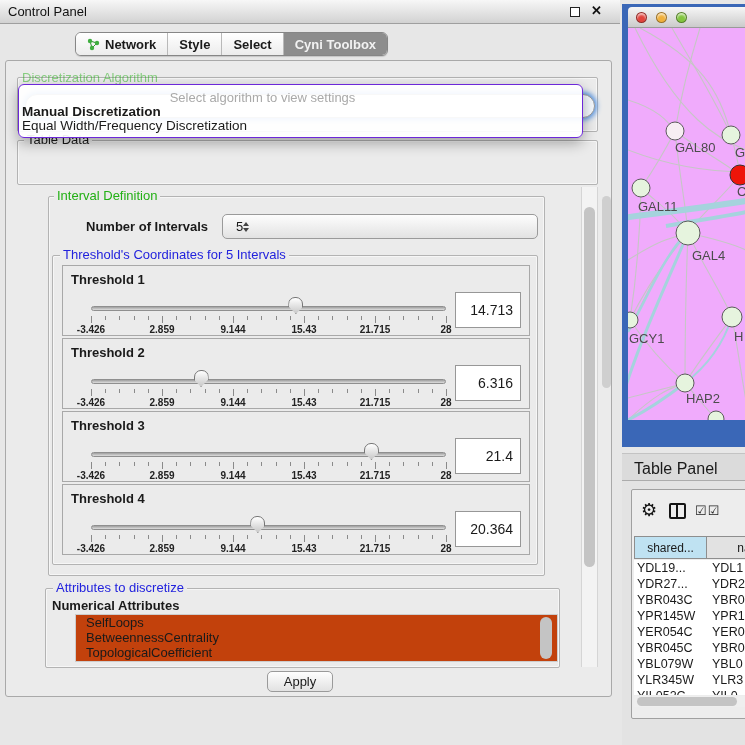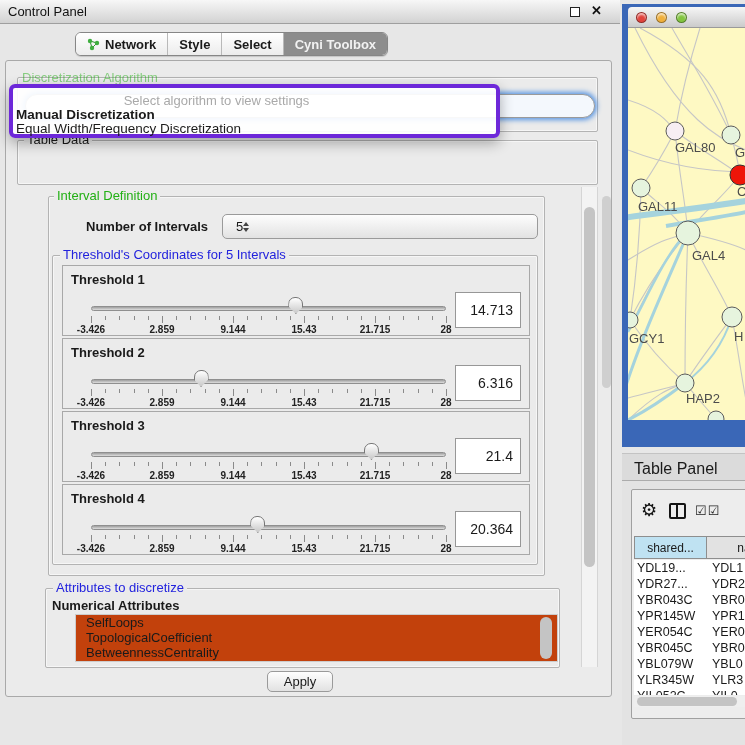--- a/index.html
+++ b/index.html
@@ -25,22 +25,22 @@
   .outer-panel{left:5px;top:60px;width:607px;height:637px;background:#ebebeb;
     border:1px solid #a9a9a9;border-radius:3px}
 
   .fieldset{position:absolute;border:1px solid #b3b3b3;border-radius:2px;
     box-shadow:inset 0 0 0 1px rgba(255,255,255,.55)}
   .legend{position:absolute;background:#ebebeb;padding:0 3px;font-size:13px;line-height:13px;white-space:nowrap}
   .green-t{color:var(--accent-green)}
   .blue-t{color:var(--accent-blue)}
 
   
-  .popup{left:9px;top:84px;width:491px;height:54px;background:rgba(255,255,255,.93);
-    border:4px solid #6d28d9;border-radius:6px;box-shadow:0 5px 14px rgba(0,0,0,.32);z-index:50}
+  .popup{left:18px;top:84px;width:565px;height:54px;background:rgba(255,255,255,.93);
+    border:1px solid #6d28d9;border-radius:6px;box-shadow:0 5px 14px rgba(0,0,0,.32);z-index:50}
   .popup .hint{position:absolute;left:0;top:5px;width:100%;text-align:center;
     transform:translateX(-38px);color:#a9a9a9;font-size:13px}
   .popup .opt{position:absolute;left:3px;font-size:13.5px;white-space:nowrap}
   .ghost-combo{left:25px;top:94px;width:570px;height:24px;border-radius:12px;background:#f4f8fd;
     border:1px solid #9a9a9a;box-shadow:0 0 5px 2px var(--focus-blue);z-index:10}
   .ghost-title{left:22px;top:70px;font-size:13px;color:rgba(34,176,20,.5);z-index:6}
 
   .combo{background:linear-gradient(#fdfdfd,#d8d8d8);border:1px solid #9a9a9a;border-radius:12px;
     font-size:13px;display:flex;align-items:center;padding:0 12px 0 14px}
   .combo .val{flex:1;white-space:nowrap;overflow:hidden}
@@ -74,21 +74,21 @@
 
   .btn{background:linear-gradient(#fefefe,#e2e2e2);border:1px solid #9a9a9a;border-radius:5px;
     font-size:13px;text-align:center;line-height:19px}
 
   
   .net-frame{left:622px;top:4px;width:123px;height:443px;background:var(--frame-blue)}
   .net-titlebar{left:628px;top:7px;width:117px;height:21px;background:linear-gradient(#f6f6f6,#cbcbcb);
     border-bottom:1px solid #9a9a9a;border-top-left-radius:4px}
   .light{position:absolute;top:5px;width:11px;height:11px;border-radius:50%;
     border:1px solid rgba(0,0,0,.35);box-shadow:inset 0 2px 2px rgba(255,255,255,.65)}
-  .net-canvas{left:628px;top:28px;width:117px;height:392px;background:#fef9c3}
+  .net-canvas{left:628px;top:28px;width:117px;height:392px;background:#f0abfc}
 
   .tp-header{left:622px;top:453px;width:123px;height:28px;background:#dbdbdb;
     border-top:1px solid #c3c3c3;border-bottom:1px solid #acacac}
   .tp-header span{position:absolute;left:12px;top:6px;font-size:16px}
   .tp-bg{left:622px;top:481px;width:123px;height:264px;background:#e3e3e3}
   .tp-panel{left:631px;top:489px;width:130px;height:230px;background:#ededed;
     border:1px solid #a0a0a0;border-radius:2px}
   .gear{position:absolute;left:641px;top:499px;font-size:18px;color:#141414}
   .colsic{position:absolute;left:669px;top:503px;width:17px;height:16px;border:2px solid #141414;border-radius:2px}
   .colsic::after{content:"";position:absolute;left:5px;top:0;width:2px;height:12px;background:#141414}
@@ -315,22 +315,22 @@
         <div class="th-thumb" style="left: 187.348px;"></div>
         <div class="th-value">20.364</div>
       </div>
     </div>
 
   <div class="abs fieldset" style="left:45px;top:588px;width:515px;height:80px"></div>
   <span class="abs legend blue-t" style="left:53px;top:581px">Attributes to discretize</span>
   <span class="abs boldlab" style="left:52px;top:598px">Numerical Attributes</span>
   <div class="abs attr-list" id="attrList">
       <div class="attr-item">SelfLoops</div>
+      <div class="attr-item">BetweennessCentrality</div>
       <div class="attr-item">TopologicalCoefficient</div>
-      <div class="attr-item">BetweennessCentrality</div>
     </div>
   <div class="abs scroll-thumb" style="left:540px;top:617px;width:12px;height:42px"></div>
 
   <div class="abs vscroll-track" style="left:581px;top:187px;width:17px;height:480px"></div>
   <div class="abs scroll-thumb" style="left:584px;top:207px;width:11px;height:360px"></div>
   <div class="abs scroll-thumb" style="left:602px;top:196px;width:9px;height:192px;background:#cfcfcf"></div>
 
   <div class="abs btn" style="left:267px;top:671px;width:66px;height:21px">Apply</div>
 
 

